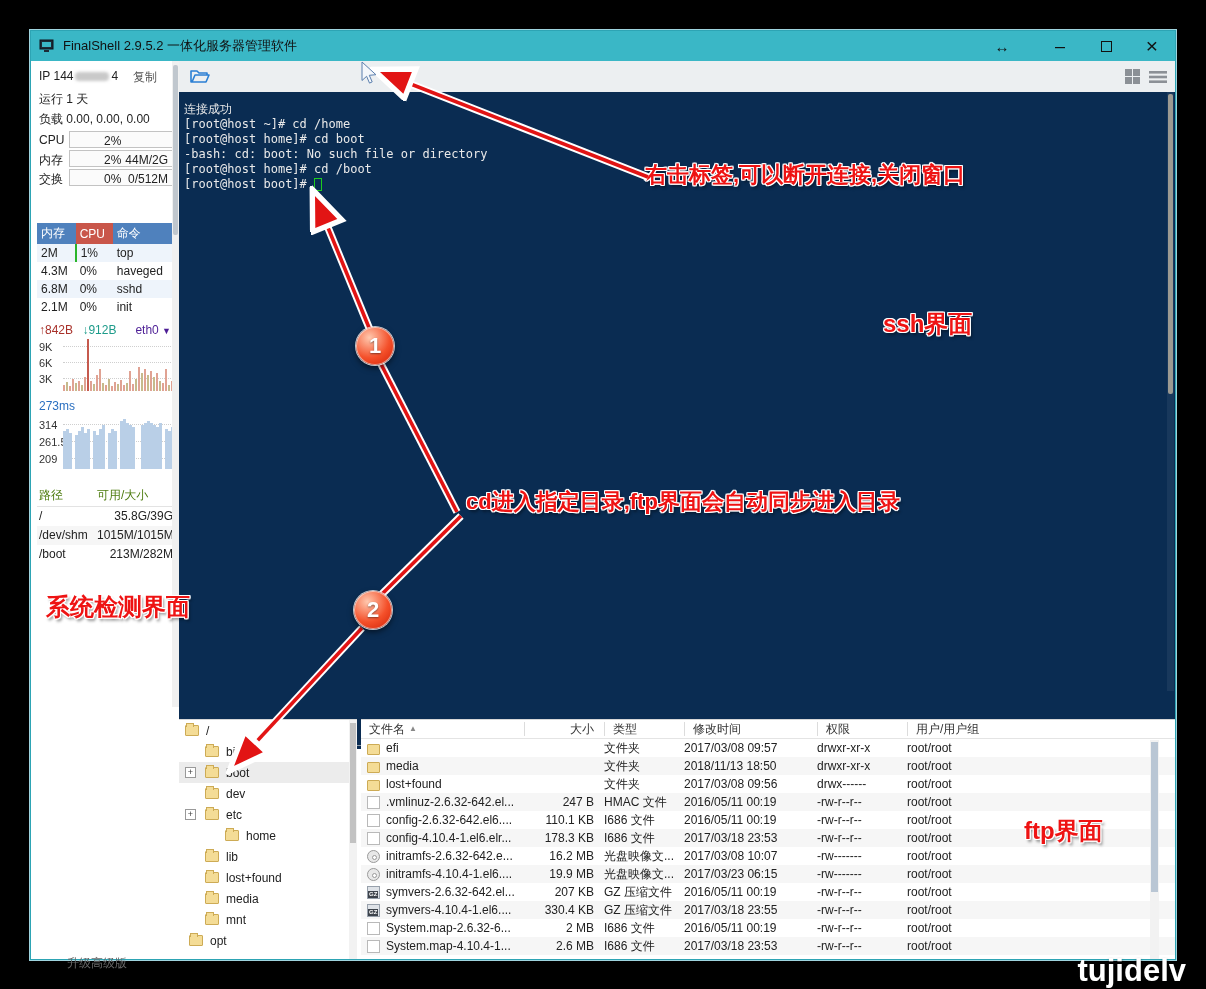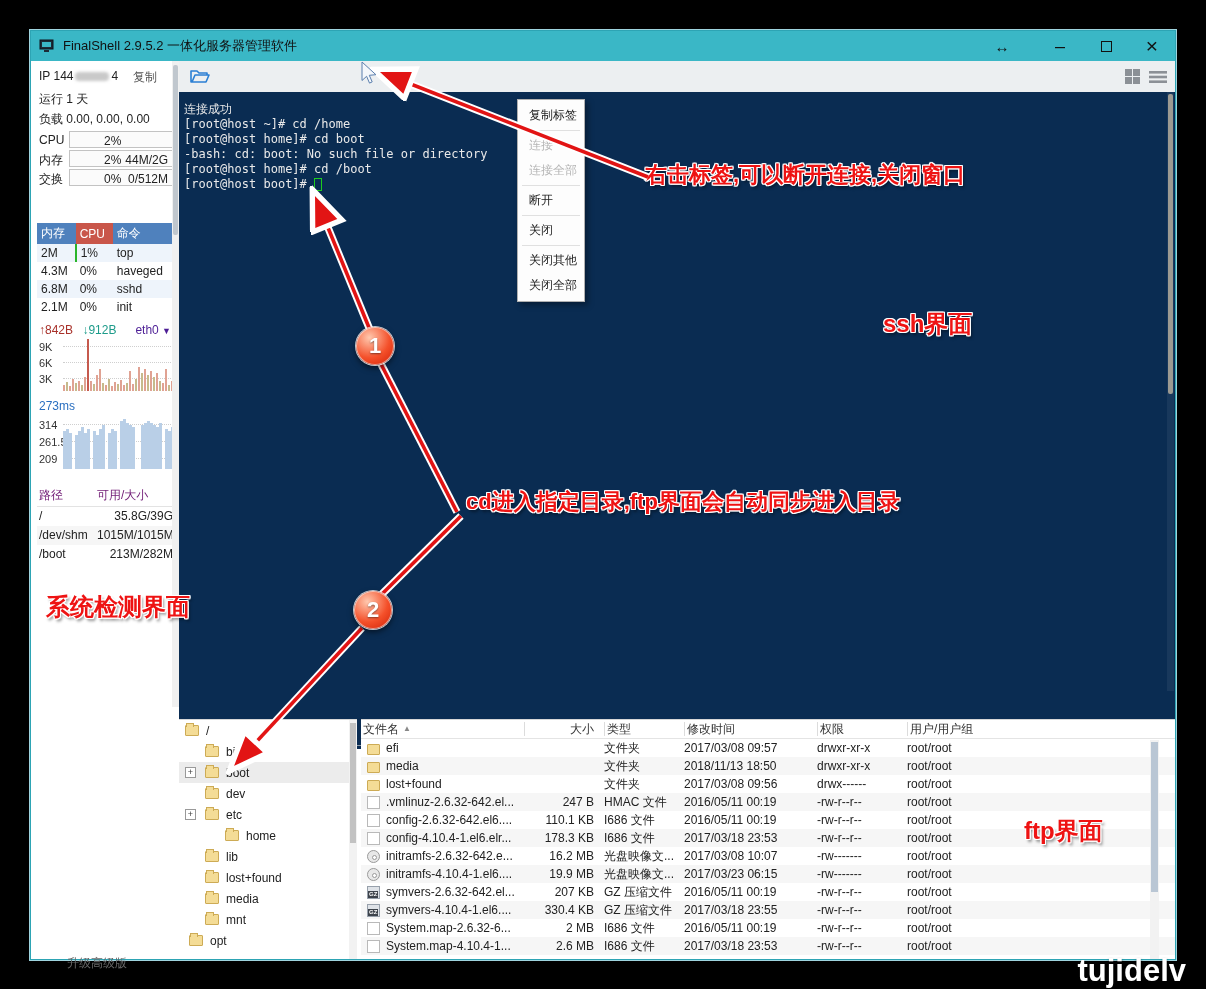--- a/index.html
+++ b/index.html
@@ -31,21 +31,21 @@
   table.proc td{padding:2px 4px;}
   table.proc tr:nth-child(odd) td{background:#eef4fb;}
   .chart{position:absolute;background:#fff;}
   .chart .ylab{position:absolute;left:2px;font-size:11px;color:#333;}
   .gridline{position:absolute;left:26px;right:2px;border-top:1px dotted #cfcfcf;height:0;}
   .bars{position:absolute;left:26px;right:2px;bottom:2px;top:2px;display:flex;align-items:flex-end;gap:1px;}
   .bars .bar{width:2px;flex:0 0 auto;}
   .netheader{position:absolute;left:8px;right:8px;font-size:12px;}
   .disk{position:absolute;left:6px;top:424px;width:138px;font-size:12px;}
   .disk .drow{display:flex;padding:2px 2px;border-bottom:1px solid transparent;}
-  .disk .dhead{color:#701a75;border-bottom:1px solid #e3e3e3;}
+  .disk .dhead{color:#4d7c0f;border-bottom:1px solid #e3e3e3;}
   .disk .dpath{flex:0 0 58px;}
   .disk .dval{flex:1;text-align:right;}
   .disk .drow:nth-child(odd){background:#f6f6f6;}
   .disk .dhead{background:#fff !important;}
   .sb-scroll{position:absolute;right:0;top:0;width:7px;height:100%;background:#f0f0f0;}
   .sb-thumb{position:absolute;left:1px;top:4px;width:5px;height:170px;background:#c0c7ce;border-radius:2px;}
   .upgrade{position:absolute;left:36px;top:894px;color:#666;font-size:12px;}
   
   .main{position:absolute;left:148px;top:30px;width:996px;height:898px;}
   .tabbar{position:absolute;left:0;top:0;width:100%;height:31px;background:#eceff1;display:flex;align-items:stretch;}
@@ -74,21 +74,21 @@
   .treerow.sel{background:#ececec;}
   .expander{position:absolute;left:6px;top:5px;width:11px;height:11px;border:1px solid #999;background:#fff;
     font:9px/9px "Liberation Sans",sans-serif;text-align:center;color:#444;}
   .fold{width:14px;height:11px;background:#f4dc96;border:1px solid #cdab55;border-radius:1px;position:relative;margin-right:7px;flex:0 0 auto;}
   .fold:before{content:"";position:absolute;left:0;top:-3px;width:6px;height:3px;background:#f4dc96;border:1px solid #cdab55;border-bottom:none;}
   .tree-scroll{position:absolute;right:0;top:0;width:8px;height:100%;background:#f2f2f2;}
   .tree-thumb{position:absolute;left:1px;top:3px;width:6px;height:120px;background:#c2c2c2;}
   .filetable{position:absolute;left:182px;top:658px;right:0;height:240px;background:#fff;border-top:1px solid #d7d7d7;
     font-size:12px;color:#222;overflow:hidden;}
   .fthead{display:flex;height:19px;align-items:center;color:#333;border-bottom:1px solid #e4e4e4;}
-  .fthead .hc{border-left:1px solid #dcdcdc;padding-left:2px;height:14px;line-height:14px;}
+  .fthead .hc{border-left:1px solid #dcdcdc;padding-left:8px;height:14px;line-height:14px;}
   .fthead .hc:first-child{border-left:none;}
   .ftrow{display:flex;height:18px;align-items:center;}
   .ftrow:nth-child(even){background:#f6f6f6;}
   .c-name{flex:0 0 163px;display:flex;align-items:center;padding-left:6px;white-space:nowrap;overflow:hidden;}
   .c-size{flex:0 0 80px;text-align:right;padding-right:10px;white-space:nowrap;}
   .c-type{flex:0 0 80px;white-space:nowrap;overflow:hidden;}
   .c-date{flex:0 0 133px;white-space:nowrap;}
   .c-perm{flex:0 0 90px;white-space:nowrap;}
   .c-owner{flex:0 0 110px;white-space:nowrap;}
   .sortmark{color:#888;font-size:8px;margin-left:4px;}
@@ -663,33 +663,20 @@
               <div class="c-date">2017/03/18 23:53</div>
               <div class="c-perm">-rw-r--r--</div>
               <div class="c-owner">root/root</div>
             </div>
           </div>
         <div class="table-scroll">
             <div class="table-thumb"></div>
           </div>
       </div>
 
-      <div class="ctxmenu" id="ctx-menu">
-          <div class="mi">复制标签</div>
-          <div class="msep"></div>
-          <div class="mi dis">连接</div>
-          <div class="mi dis">连接全部</div>
-          <div class="msep"></div>
-          <div class="mi">断开</div>
-          <div class="msep"></div>
-          <div class="mi">关闭</div>
-          <div class="msep"></div>
-          <div class="mi">关闭其他</div>
-          <div class="mi">关闭全部</div>
-        </div>
     </div>
   </div>
 
   <div class="annot" style="left:645px;top:160px;font-size:22px;">右击标签,可以断开连接,关闭窗口</div>
   <div class="annot" style="left:883px;top:308px;font-size:24px;">ssh界面</div>
   <div class="annot" style="left:466px;top:487px;font-size:22px;">cd进入指定目录,ftp界面会自动同步进入目录</div>
   <div class="annot" style="left:46px;top:591px;font-size:24px;">系统检测界面</div>
   <div class="annot" style="left:1024px;top:815px;font-size:24px;">ftp界面</div>
   <div class="badge" style="left:356px;top:327px;">1</div>
   <div class="badge" style="left:354px;top:591px;">2</div>

